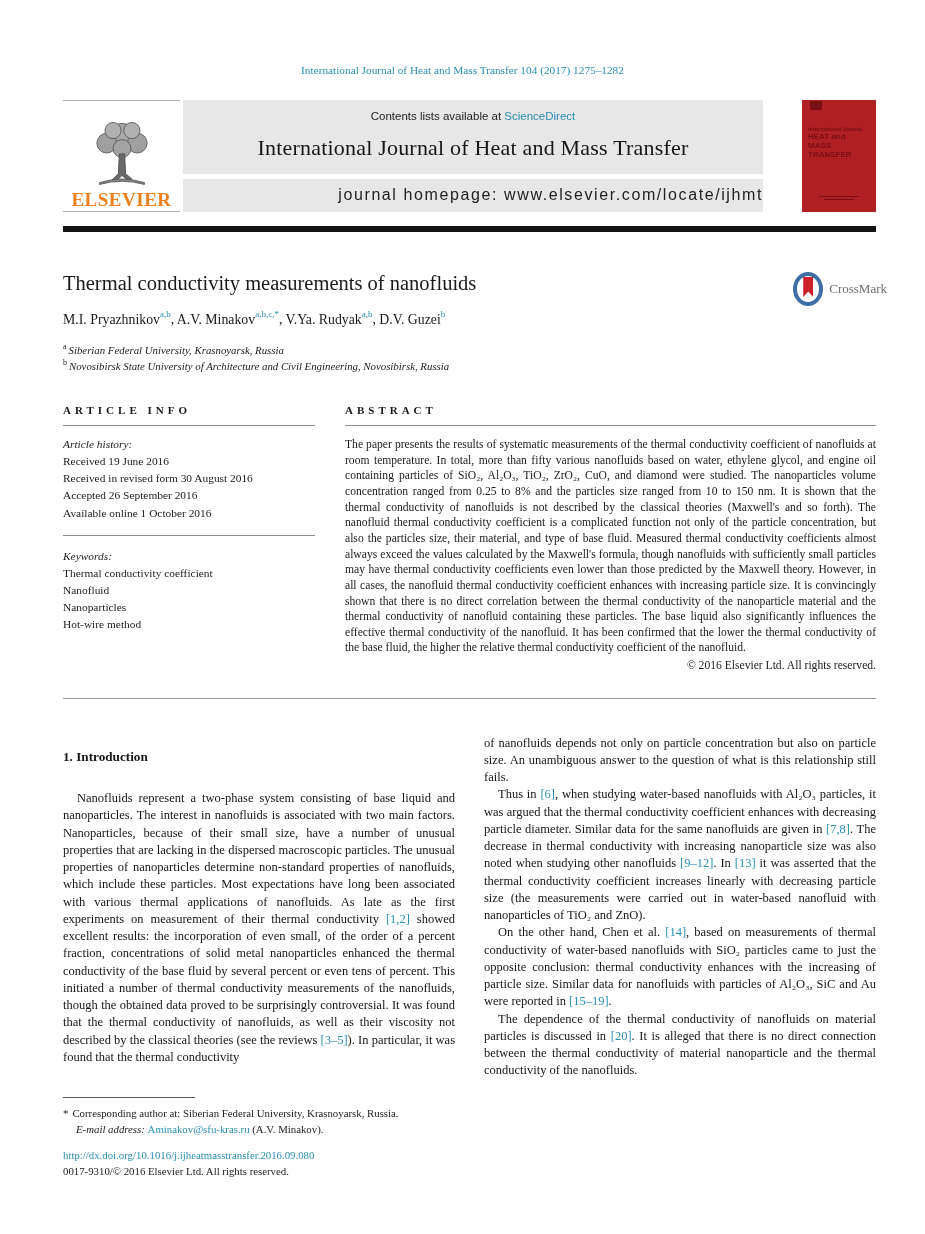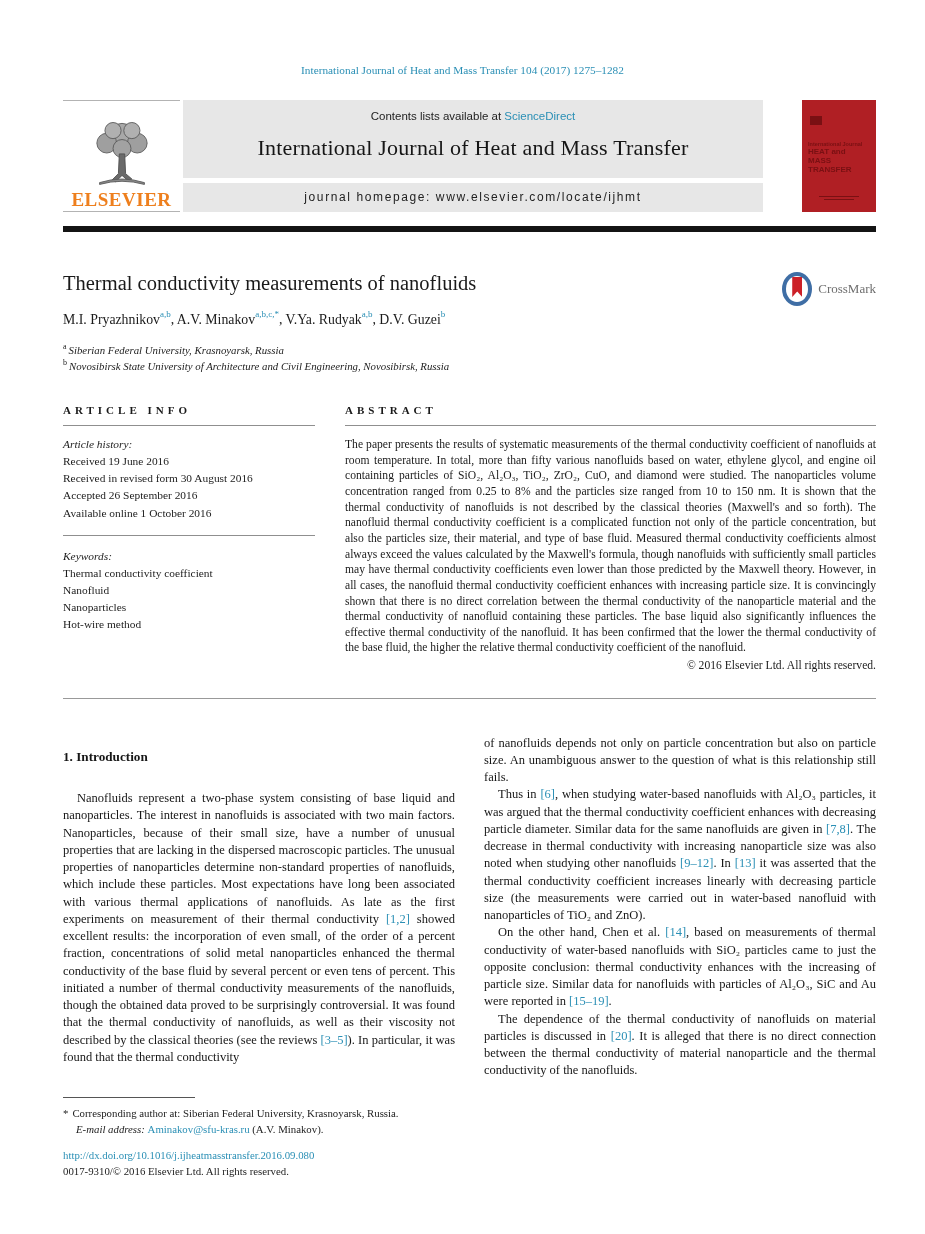--- a/index.html
+++ b/index.html
@@ -16,34 +16,34 @@
   
   .header-row{display:flex;margin:24px 49px 0 63px;height:112px;}
   .logo-box{width:117px;flex:none;border-top:1px solid #b3b3b3;border-bottom:1px solid #b3b3b3;
     display:flex;flex-direction:column;align-items:center;justify-content:flex-end;box-sizing:border-box;padding:17px 0 2px;background:#fff;}
   .logo-box svg{display:block;}
   .elsevier-text{font-size:19px;font-weight:bold;color:#ee7f1d;letter-spacing:.5px;line-height:1;margin-top:2px;}
   .masthead{flex:1;background:#e7e7e7;margin-left:3px;margin-right:28px;display:flex;flex-direction:column;box-sizing:border-box;}
   .masthead-top{flex:1;text-align:center;padding-top:10px;}
   .contents-line{font-family:"Liberation Sans","DejaVu Sans",sans-serif;font-size:11.5px;color:#222;}
   .masthead-title{font-size:22px;color:#161616;margin-top:13px;letter-spacing:.2px;}
-  .homepage-strip{border-top:5px solid #ffffff;text-align:center;padding:7px 8px 8px;
-    font-family:"Liberation Sans","DejaVu Sans",sans-serif;font-size:12px;letter-spacing:1.6px;color:#222;}
-  .cover-thumb{width:74px;flex:none;background:#b01f24;box-sizing:border-box;padding:16px 6px;position:relative;margin-left:11px;}
+  .homepage-strip{border-top:5px solid #ffffff;text-align:right;padding:7px 0 8px;
+    font-family:"Liberation Sans","DejaVu Sans",sans-serif;font-size:16px;letter-spacing:1.6px;color:#222;}
+  .cover-thumb{width:74px;flex:none;background:#b01f24;box-sizing:border-box;padding:1px 6px;position:relative;margin-left:11px;}
   .cover-emblem{width:12px;height:9px;background:#7a1013;margin-left:2px;}
   .cover-line1{font-size:5.5px;color:#7a1013;margin-top:16px;font-family:"Liberation Sans","DejaVu Sans",sans-serif;font-weight:bold;}
   .cover-line2,.cover-line3{font-size:8px;color:#7a1013;font-family:"Liberation Sans","DejaVu Sans",sans-serif;font-weight:bold;line-height:1.15;}
   .cover-foot{position:absolute;bottom:10px;left:0;right:0;text-align:center;}
   .cover-foot .dash{height:1px;background:#7a1013;margin:2px auto;width:55%;}
 
   .black-bar{height:6px;background:#141414;margin:14px 49px 0 63px;}
 
   
   .article-title{margin:40px 49px 0 63px;font-size:20.5px;color:#1a1a1a;}
-  .crossmark{position:absolute;top:272px;right:49px;display:flex;align-items:center;cursor:pointer;}
+  .crossmark{position:absolute;top:272px;right:38px;display:flex;align-items:center;cursor:pointer;}
   .cm-circle{width:30px;height:34px;border-radius:50%;background:#3f6ea5;position:relative;}
   .cm-inner{position:absolute;left:4px;top:4px;right:4px;bottom:4px;border-radius:50%;background:#ffffff;}
   .cm-ribbon{position:absolute;left:10px;top:5px;width:10px;height:20px;background:#cc2128;
     clip-path:polygon(0 0,100% 0,100% 100%,50% 72%,0 100%);}
   .cm-label{font-family:"Liberation Serif","DejaVu Serif",serif;font-size:13px;color:#6e6e6e;margin-left:6px;}
 
   .authors{margin:15px 49px 0 63px;font-size:13.8px;color:#1a1a1a;}
   .authors sup{font-size:9px;color:#2a8fb5;position:relative;top:-1px;}
   .affils{margin:13px 49px 12px 63px;font-size:10.8px;font-style:italic;line-height:1.5;color:#222;}
   .affils sup{font-size:8px;font-style:normal;margin-right:2px;}

